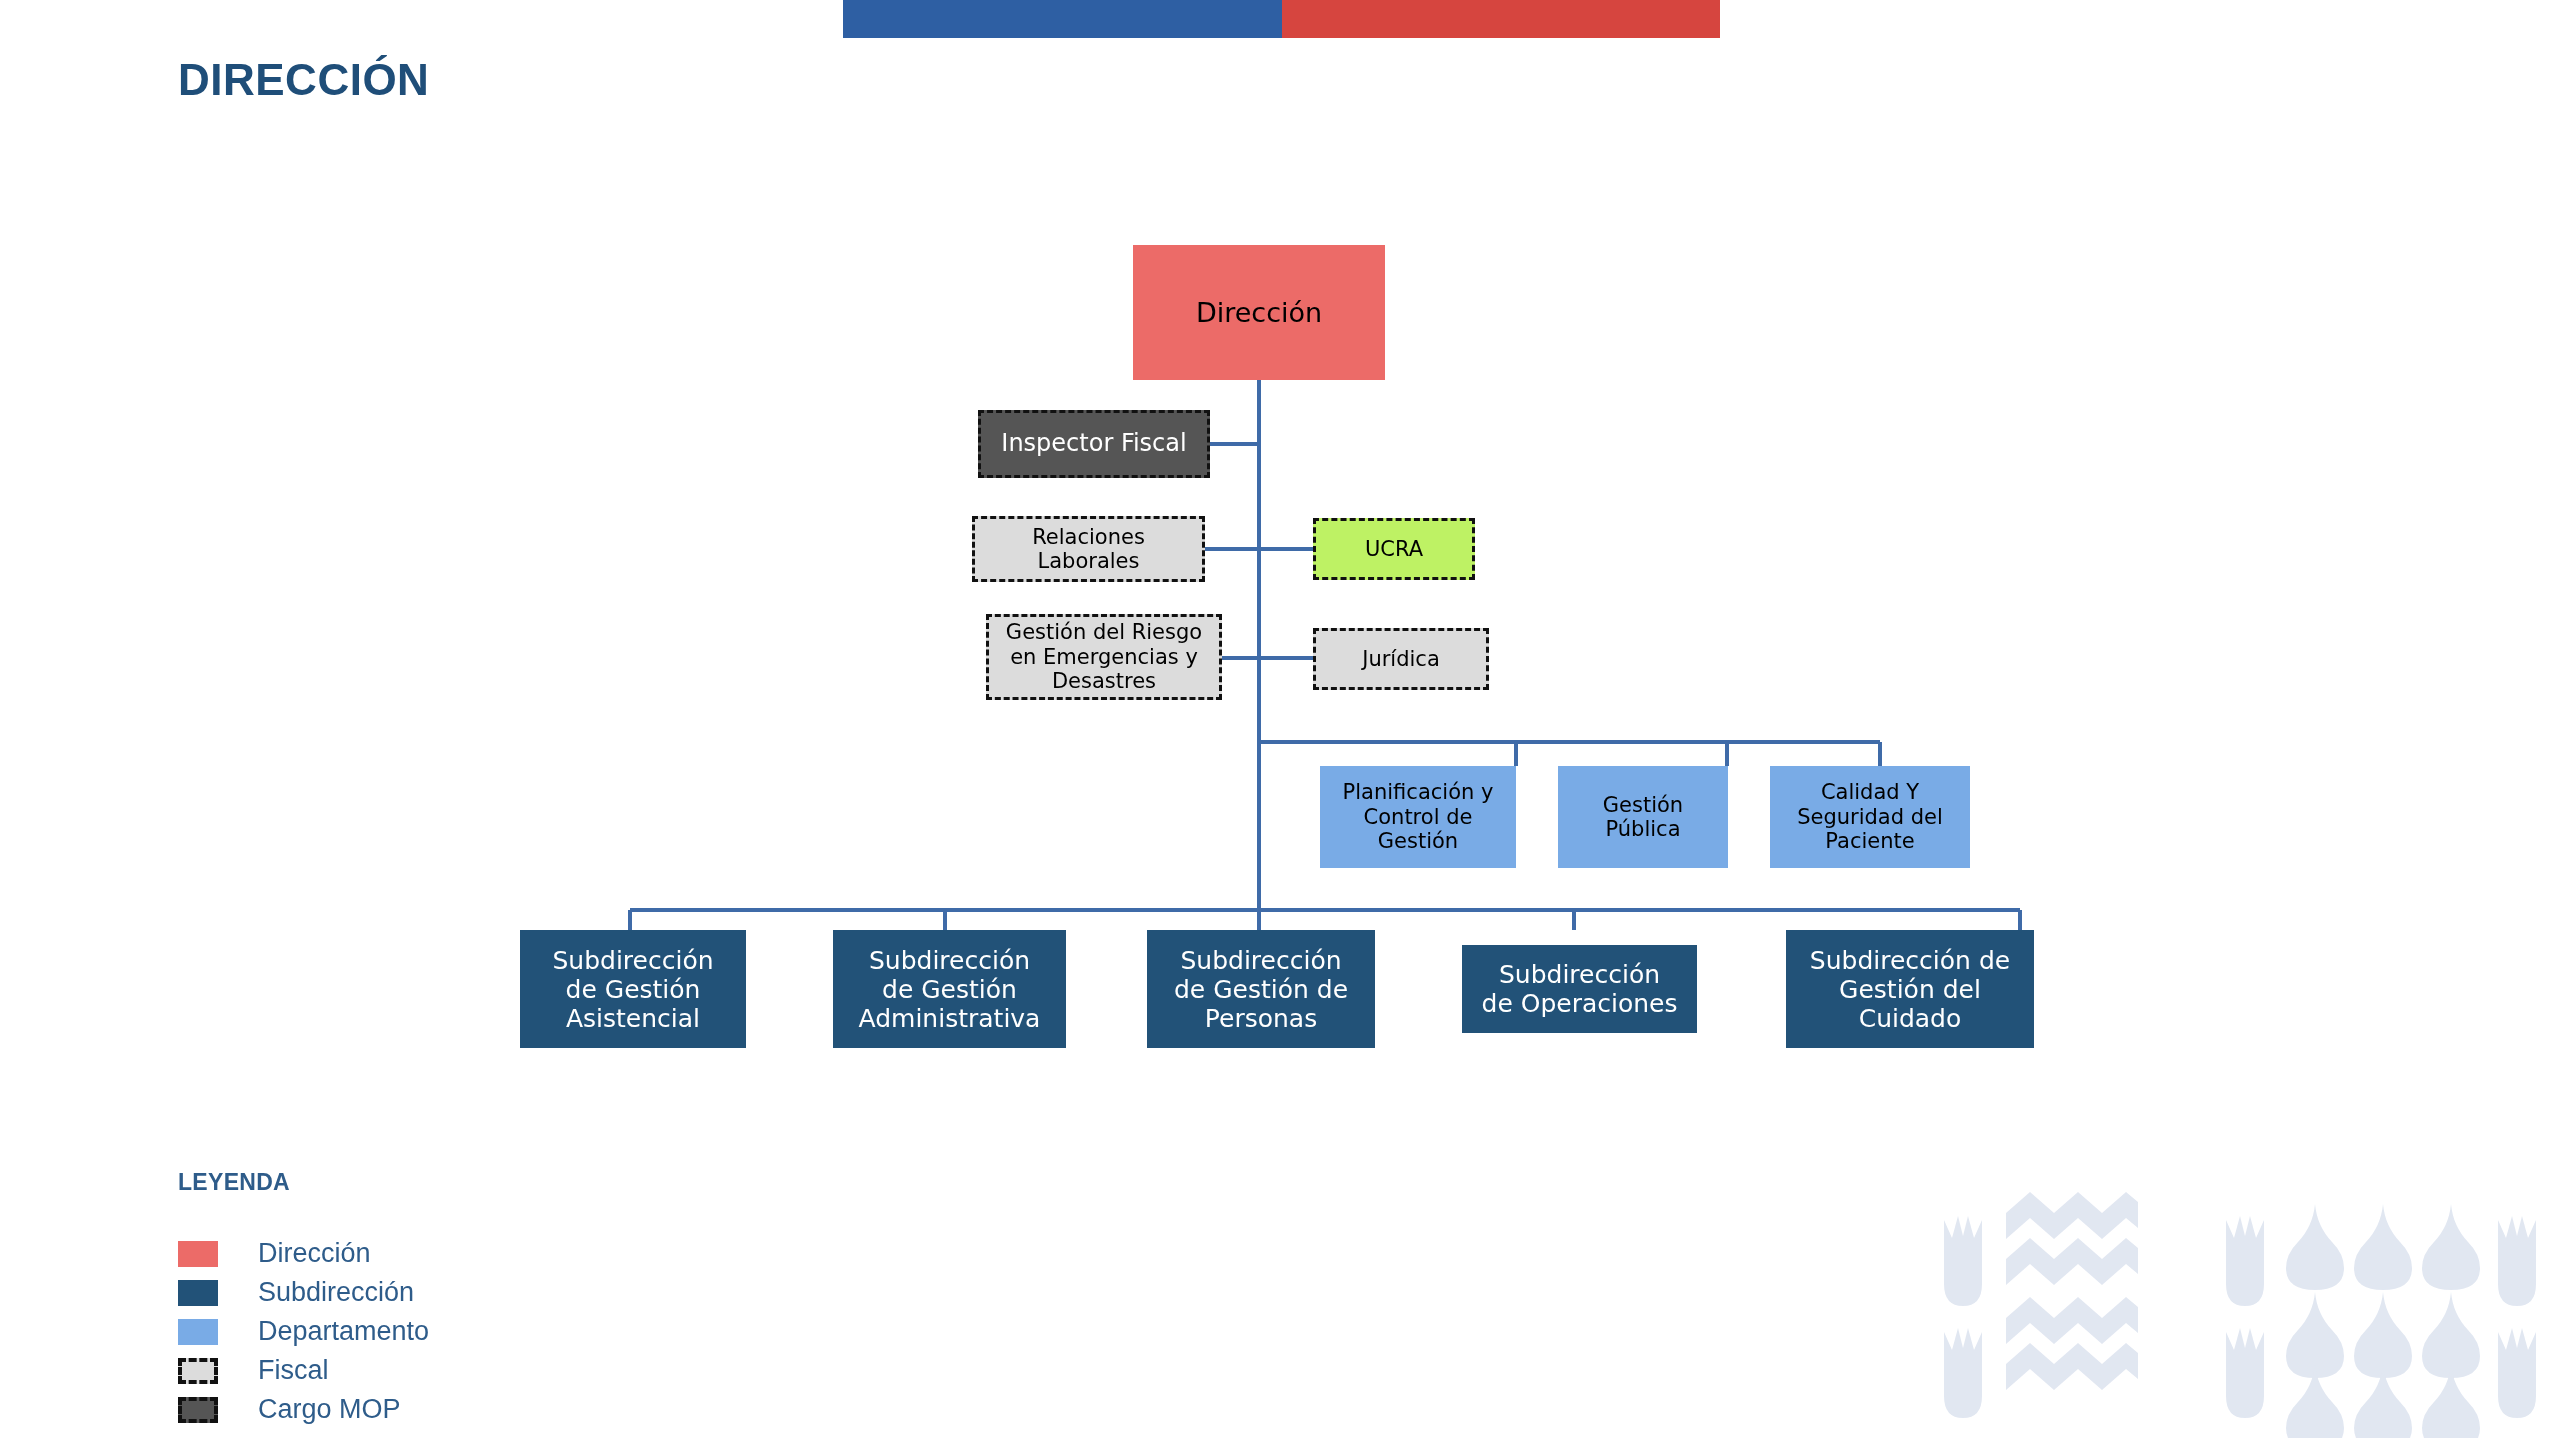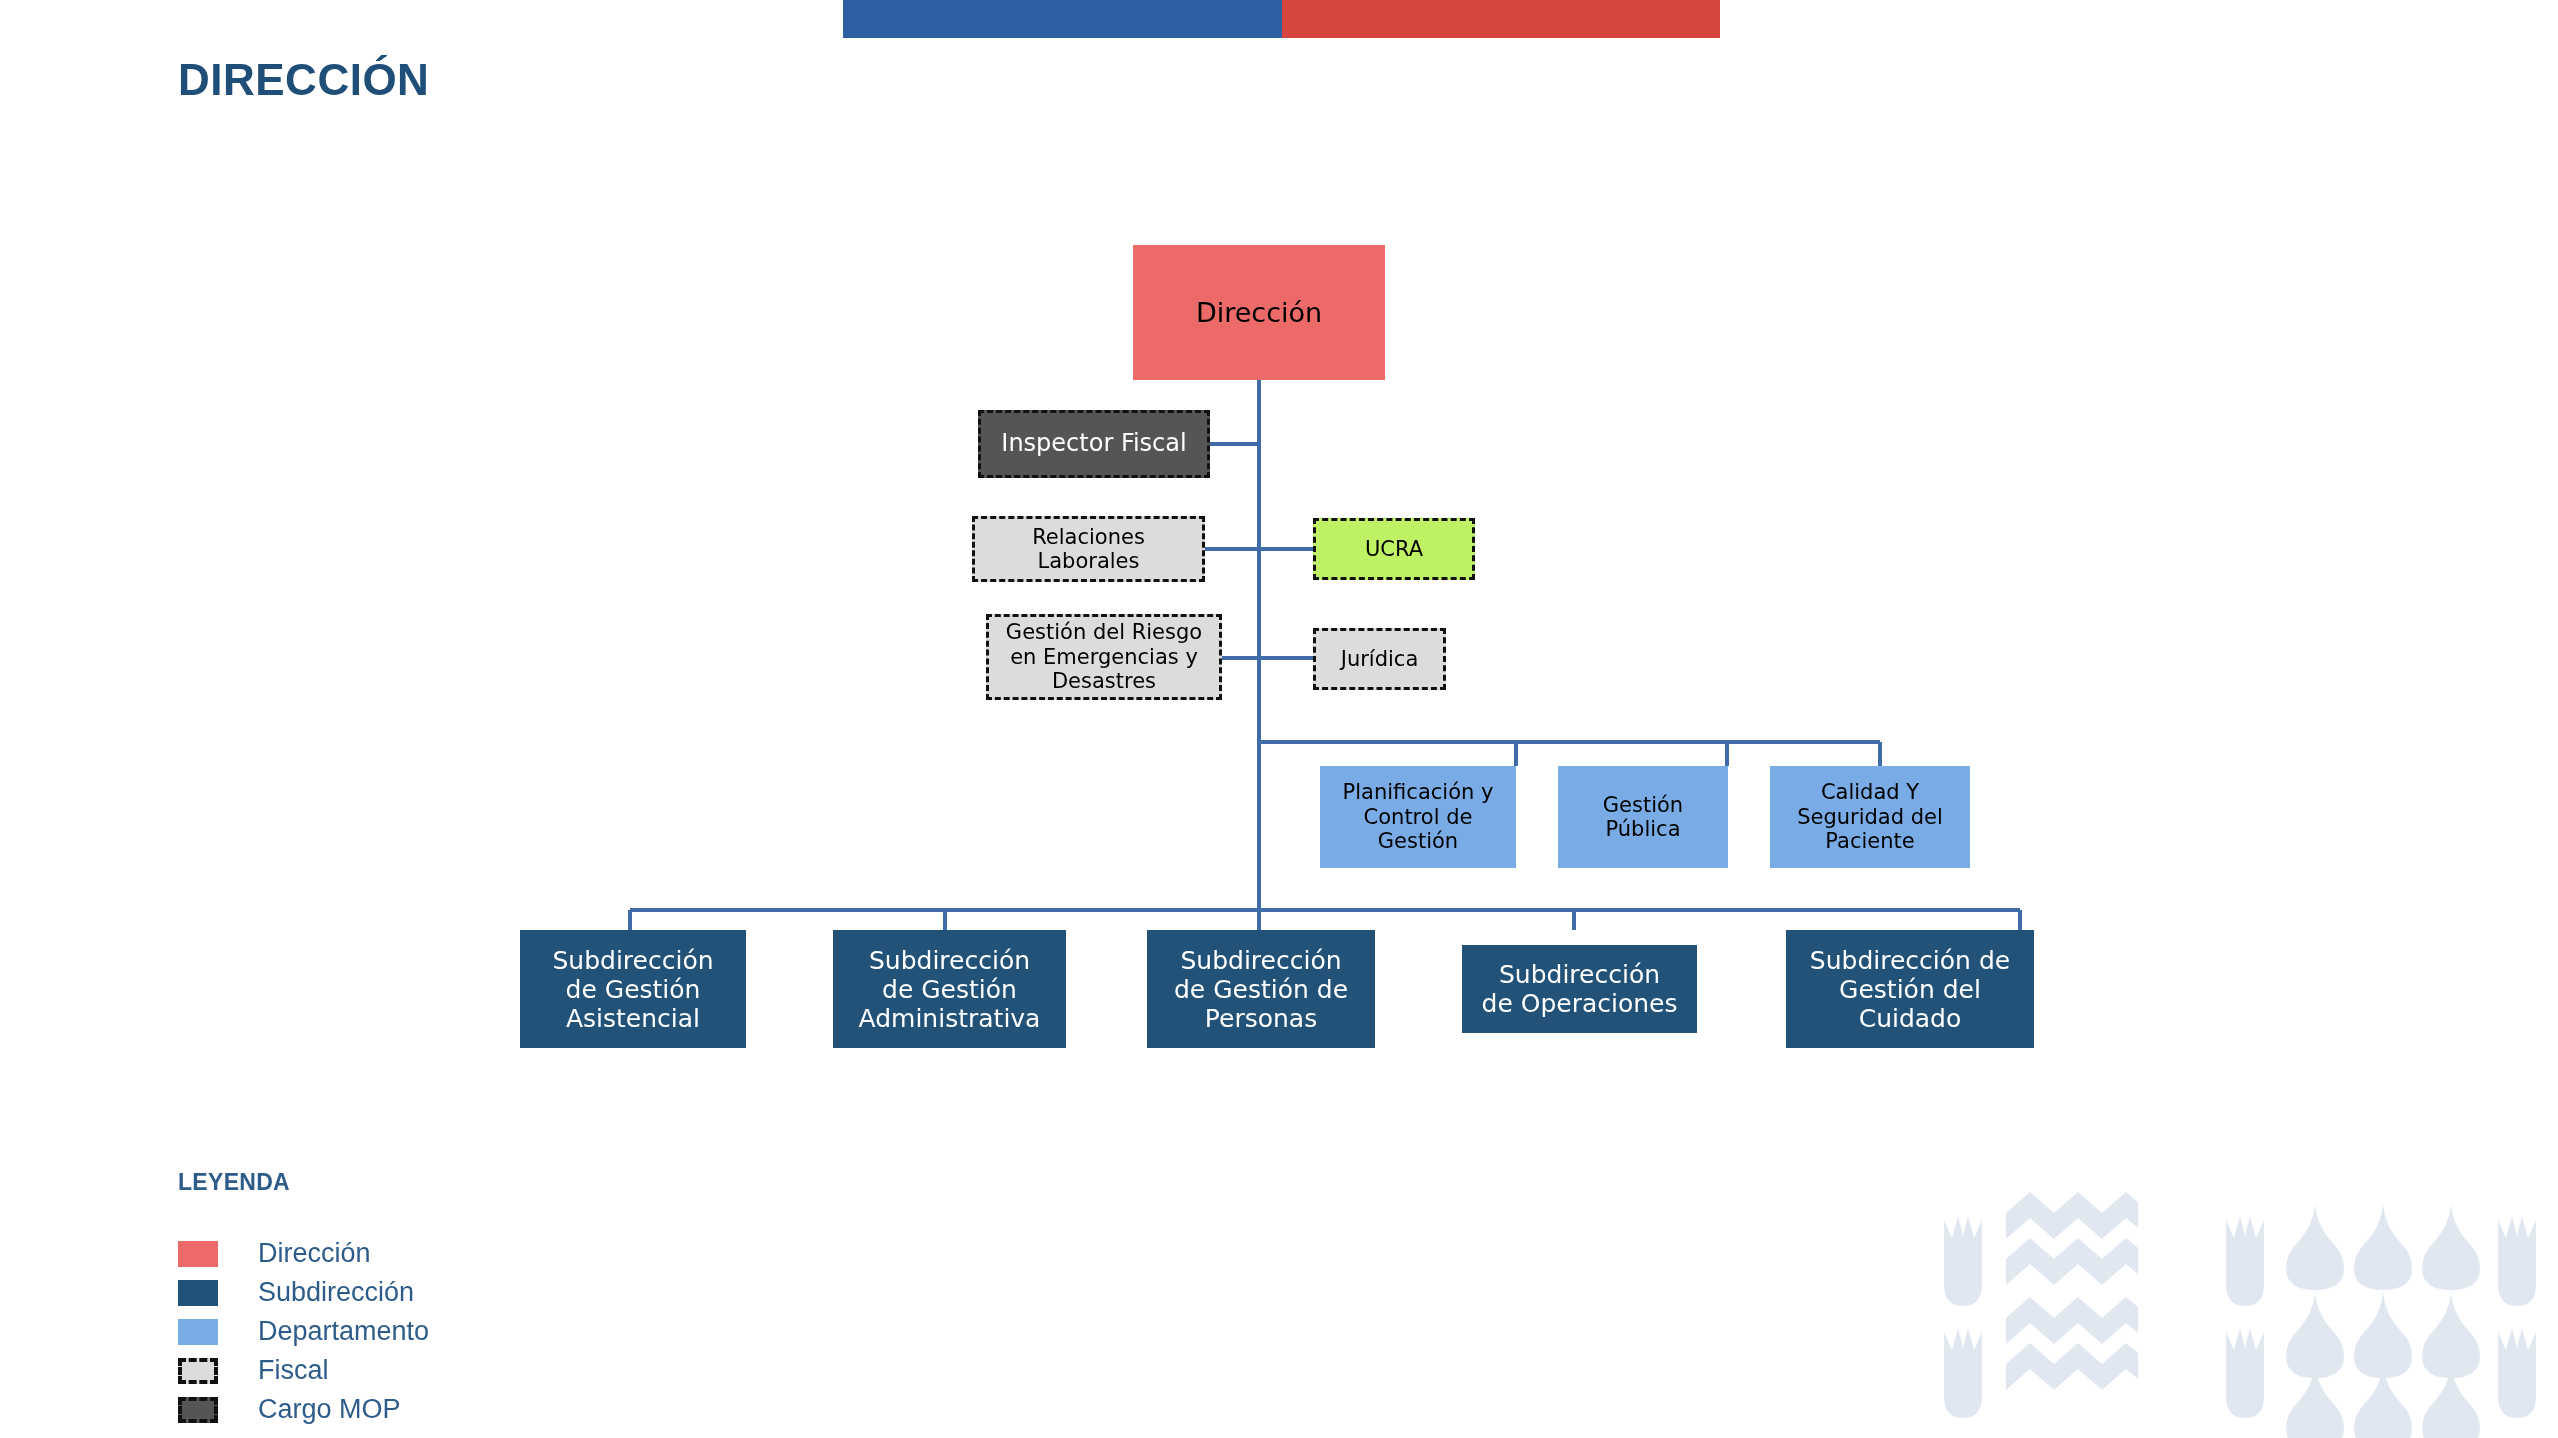--- a/index.html
+++ b/index.html
@@ -102,21 +102,21 @@
 
   <div class="node asesor" style="left:972px;top:516px;width:233px;height:66px;background:#DCDCDC;">Relaciones
 Laborales</div>
 
   <div class="node asesor" style="left:970px;top:614px;width:236px;height:86px;background:#DCDCDC;margin-left:16px;">Gestión del Riesgo
 en Emergencias y
 Desastres</div>
 
   <div class="node asesor" style="left:1313px;top:518px;width:162px;height:62px;background:#bef264;">UCRA</div>
 
-  <div class="node asesor" style="left:1313px;top:628px;width:133px;height:62px;background:#DCDCDC;">Jurídica</div>
+  <div class="node asesor" style="left:1313px;top:628px;width:176px;height:62px;background:#DCDCDC;">Jurídica</div>
 
   <div class="node dept" style="left:1320px;top:766px;width:196px;height:102px;background:#79ABE6;">Planificación y
 Control de
 Gestión</div>
 
   <div class="node dept" style="left:1558px;top:766px;width:170px;height:102px;background:#79ABE6;">Gestión
 Pública</div>
 
   <div class="node dept" style="left:1770px;top:766px;width:200px;height:102px;background:#79ABE6;text-align:center;">Calidad Y
 Seguridad del

